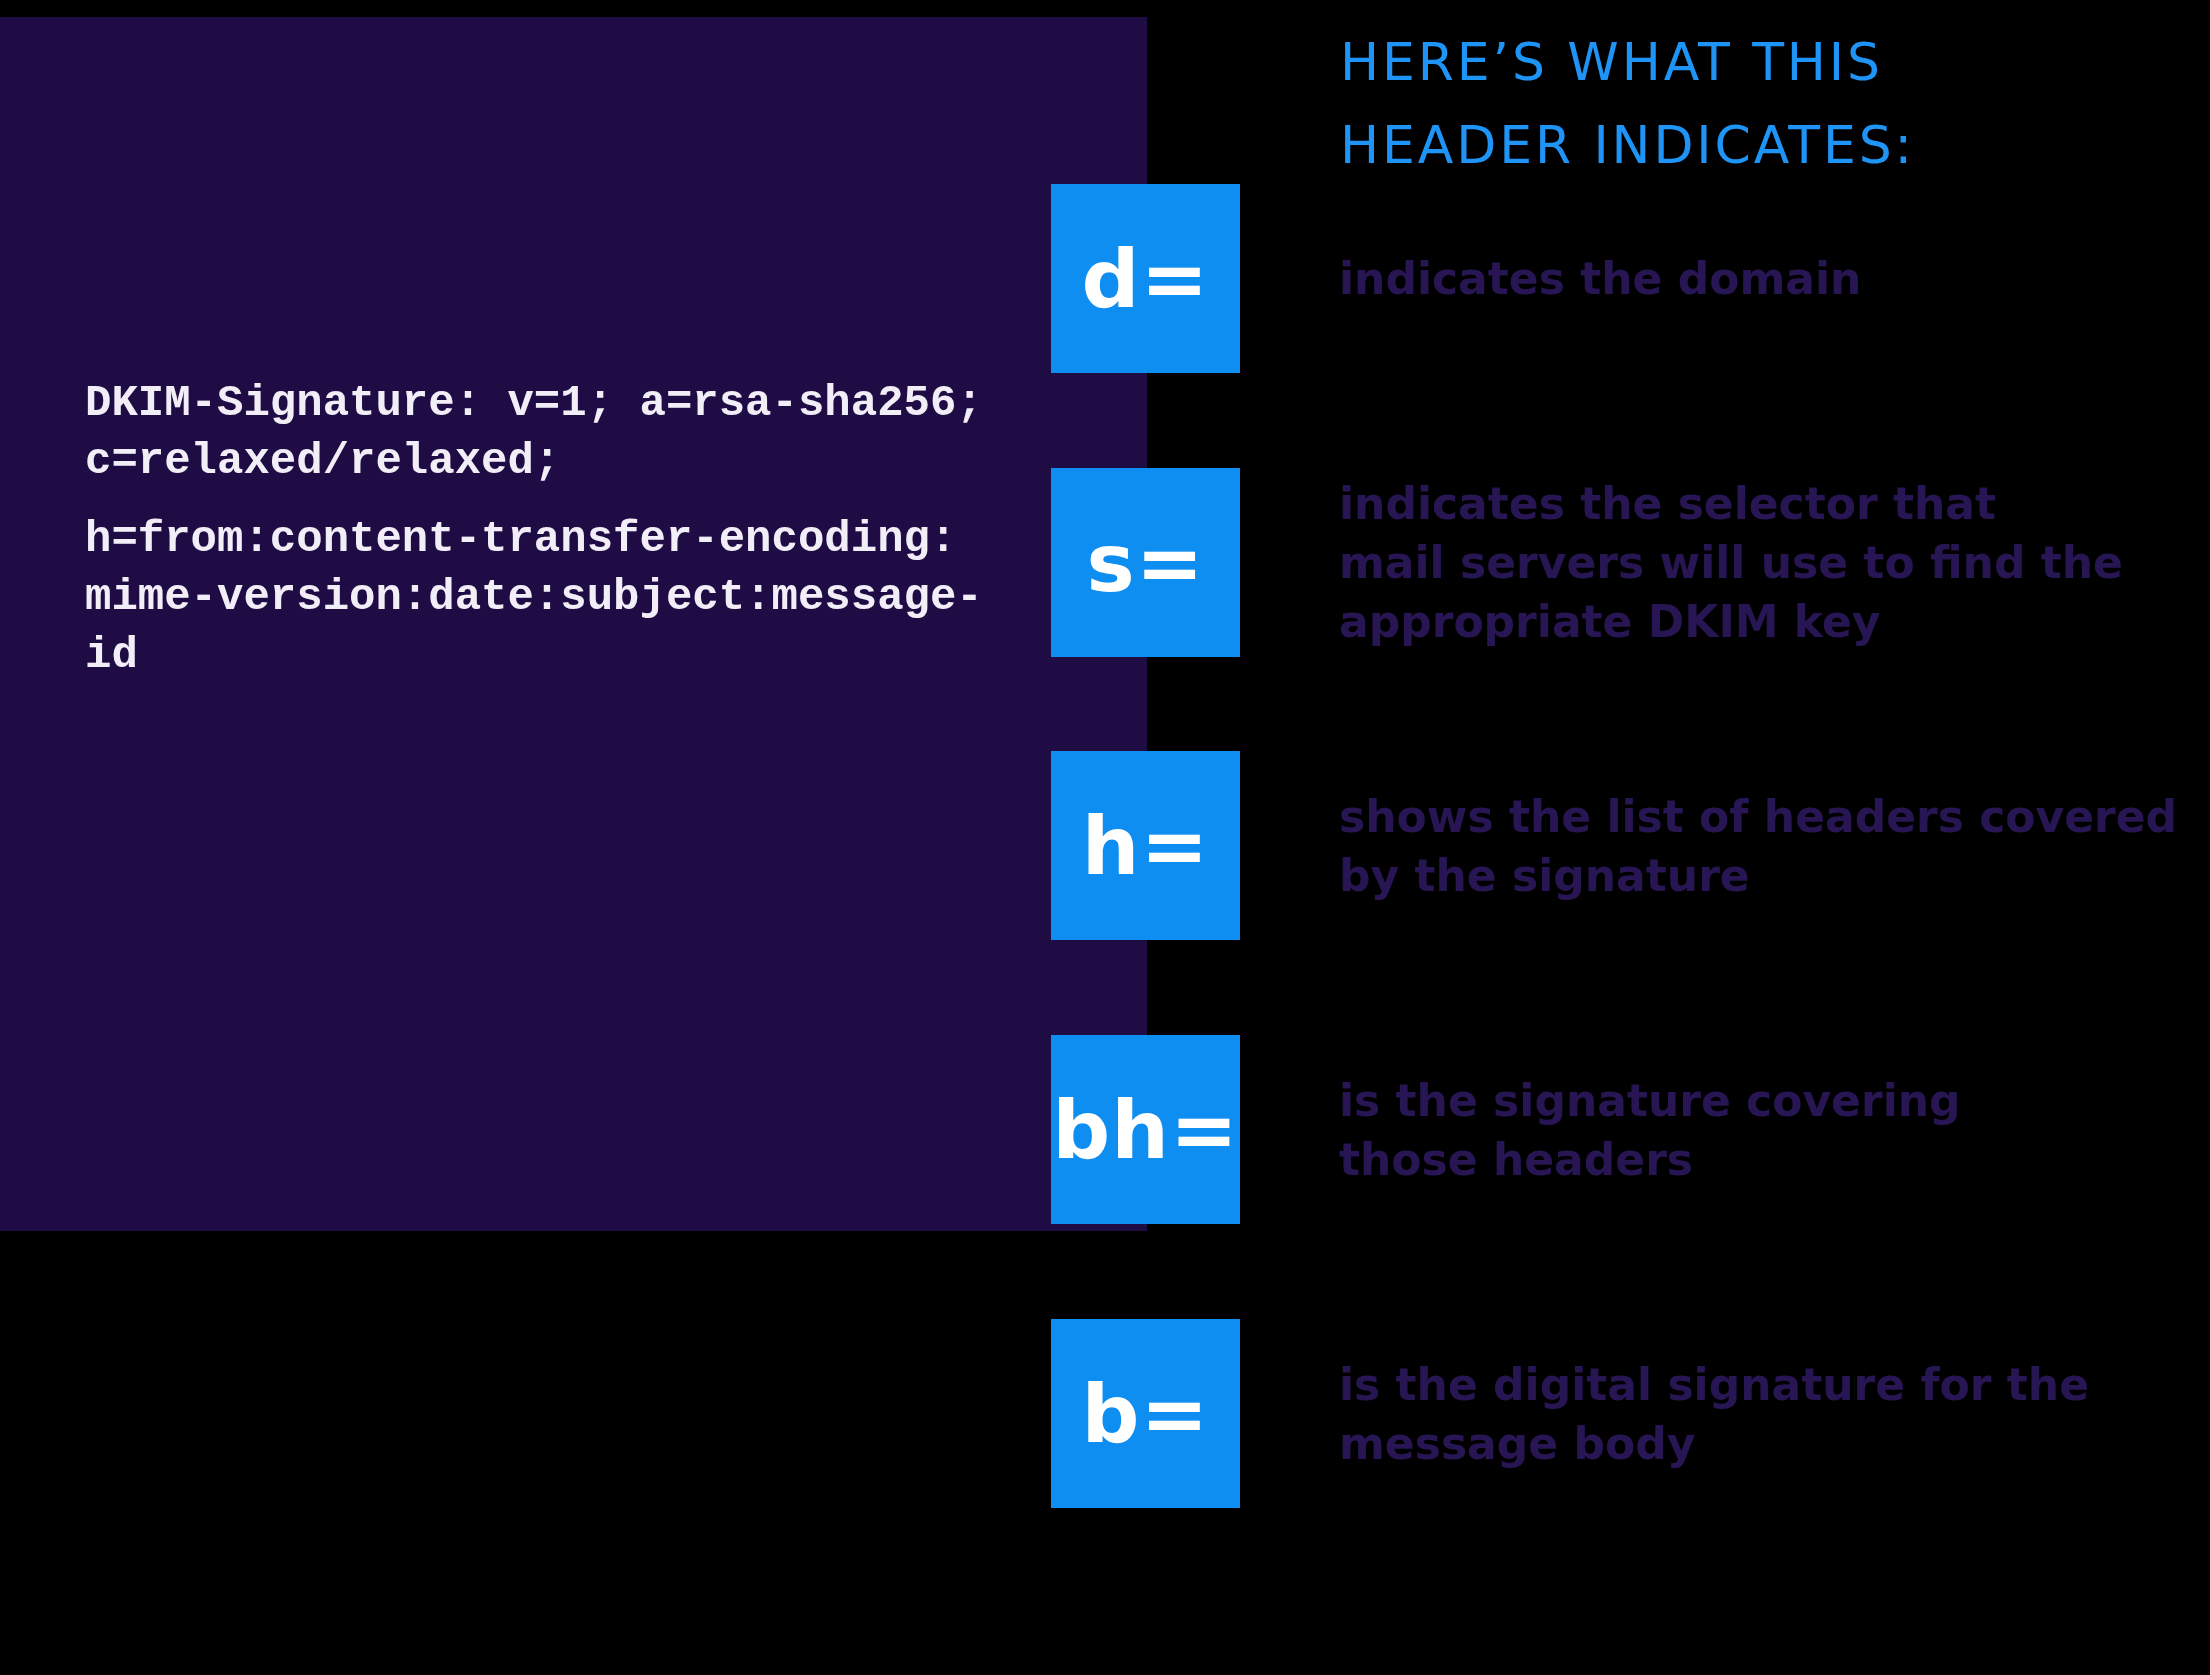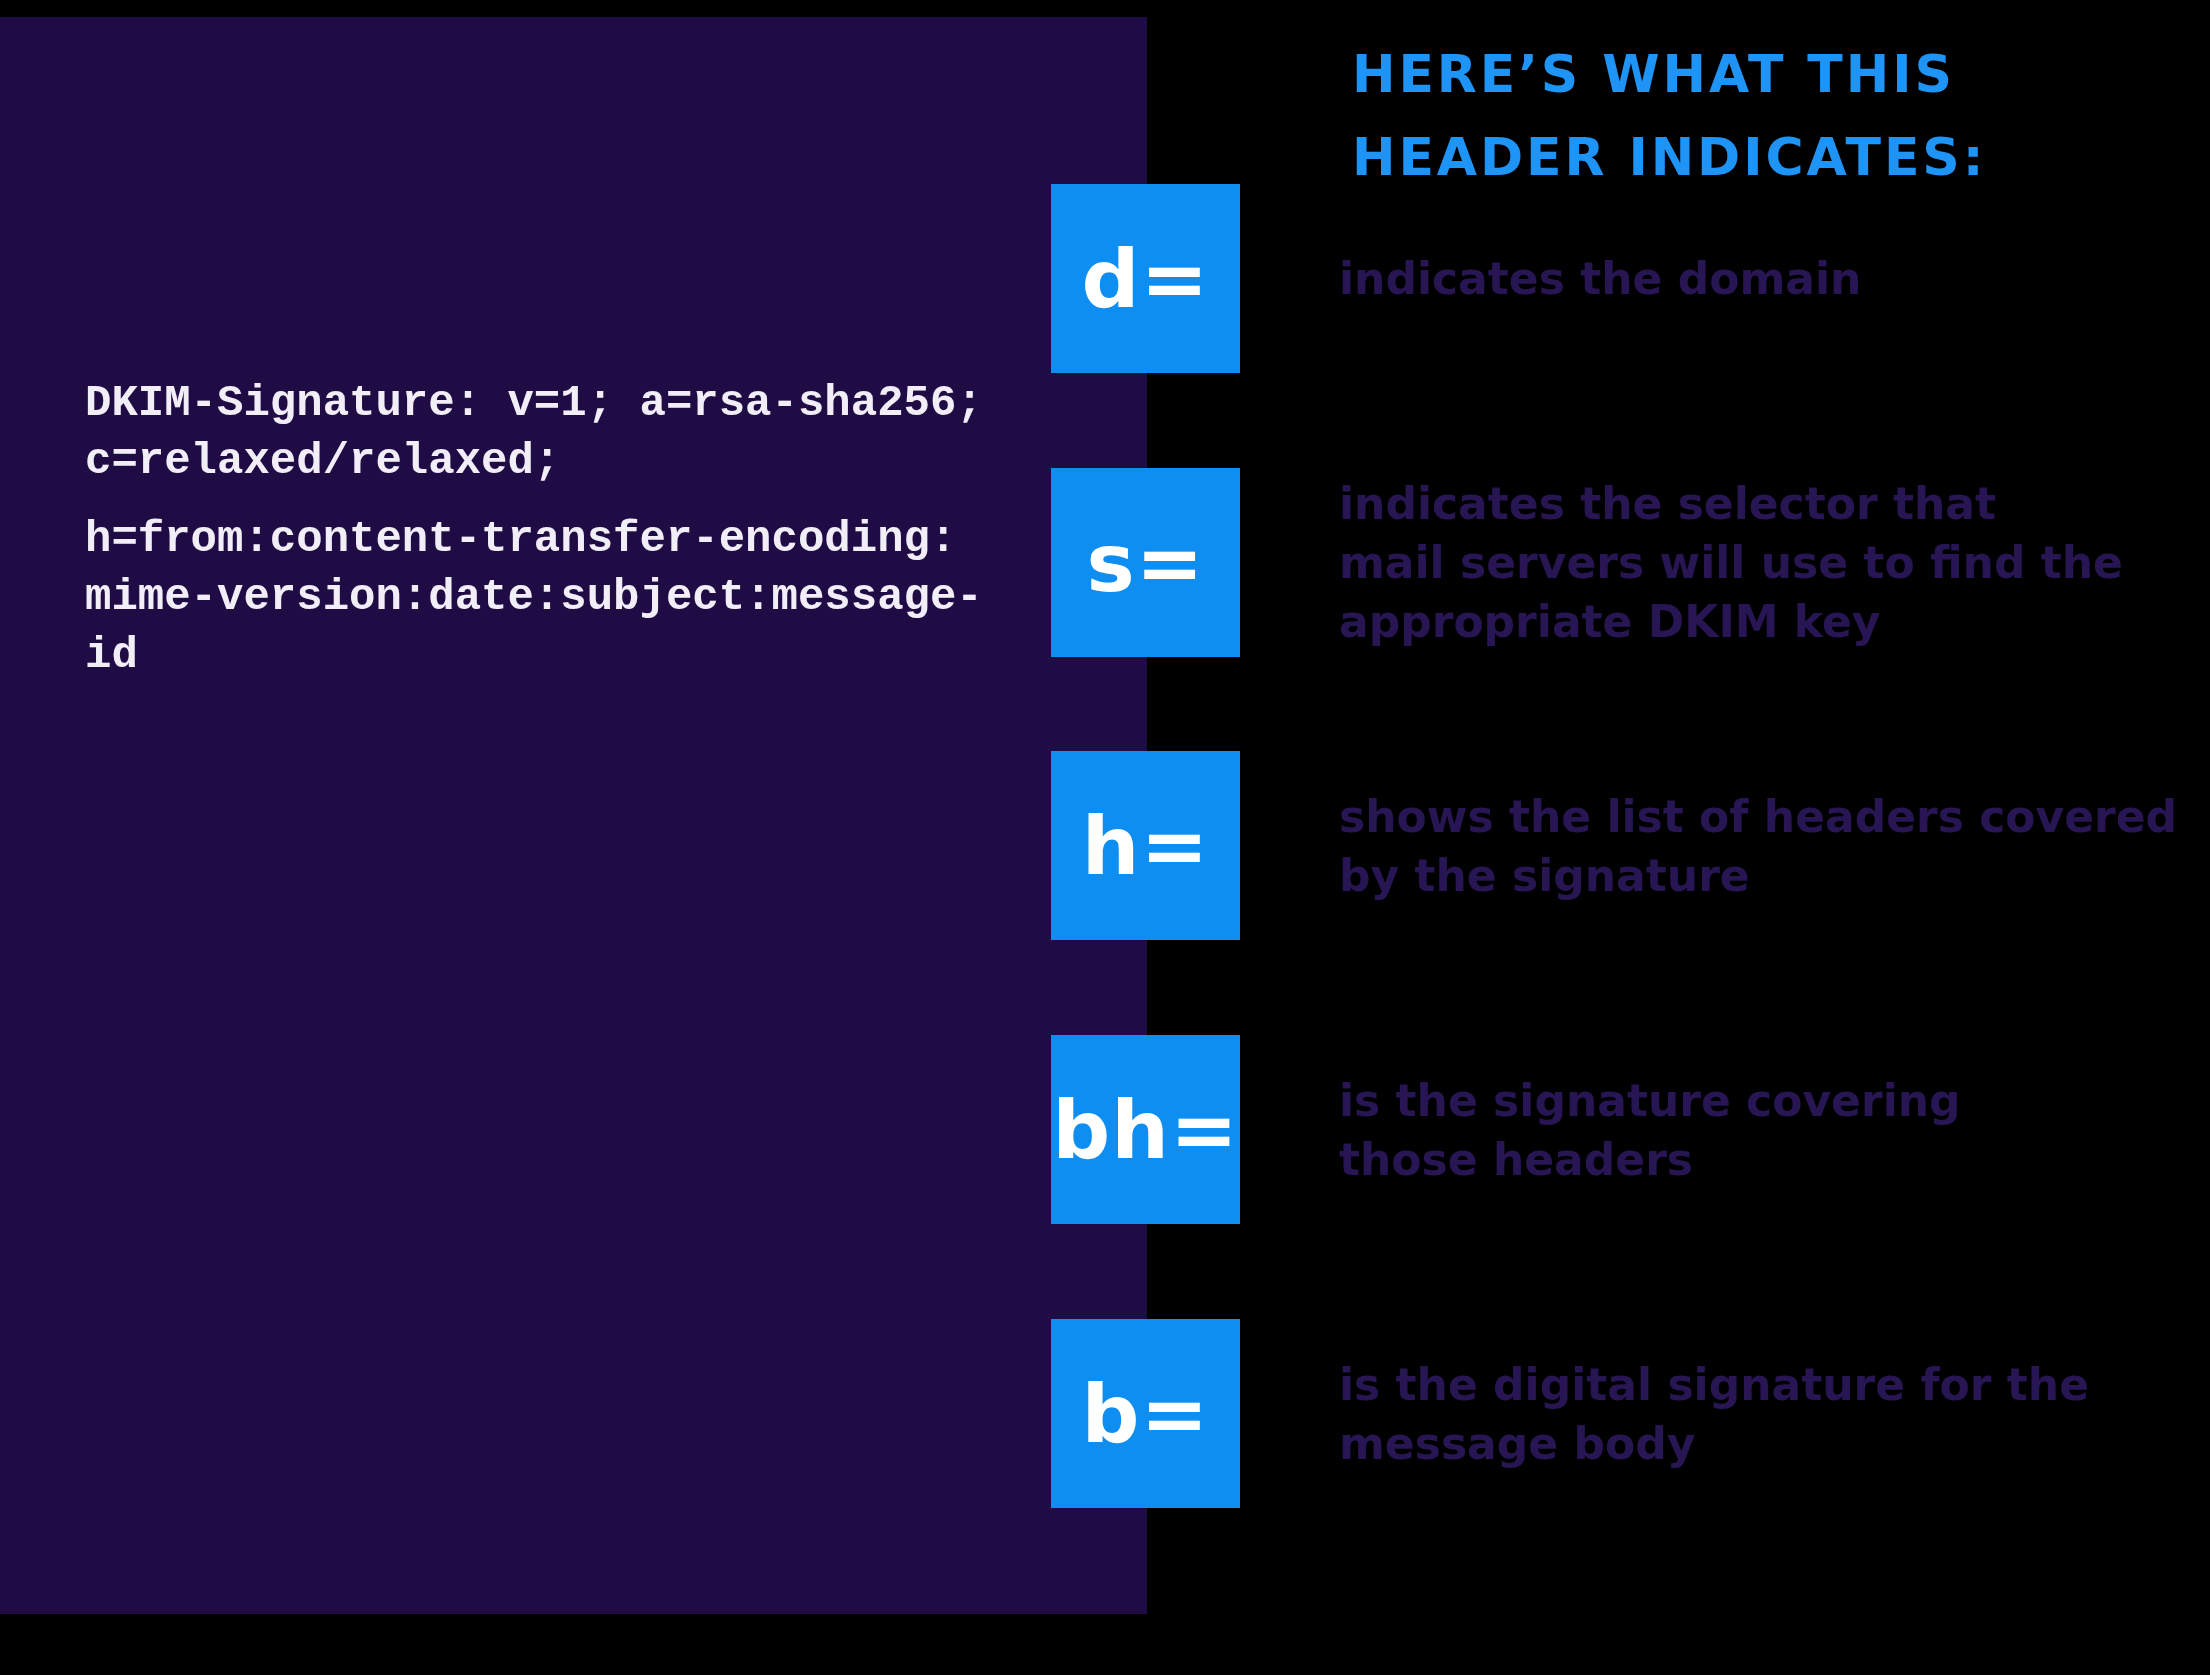--- a/index.html
+++ b/index.html
@@ -14,45 +14,45 @@
   .canvas{
     position:relative;
     width:2210px;height:1675px;
     background:var(--background);
     overflow:hidden;
     font-family:"DejaVu Sans", sans-serif;
   }
   .panel-left{
     position:absolute;
     left:0;top:17.4px;
-    width:1147px;height:1597px;
+    width:1147px;height:1214px;
     background:var(--panel-purple);
   }
   .code{
     position:absolute;
     left:85px;top:357px;
     width:985px;
     font-family:"Liberation Mono","DejaVu Sans Mono",monospace;
     font-weight:700;
     font-size:44px;
     line-height:58px;
     color:var(--code-text);
   }
   .code p{
     margin:0 0 19.3px 0;
     white-space:pre-line;
   }
   .heading{
     position:absolute;
     left:1340px;top:21px;
-    margin:12px;
+    margin:0;
     font-size:52px;
     line-height:83px;
     letter-spacing:2.9px;
-    font-weight:bold;
+    font-weight:normal;
     color:var(--heading-blue);
     white-space:pre-line;
   }
   .row{
     position:absolute;
     left:1051px;
     display:flex;
     align-items:center;
     height:189px;
   }

